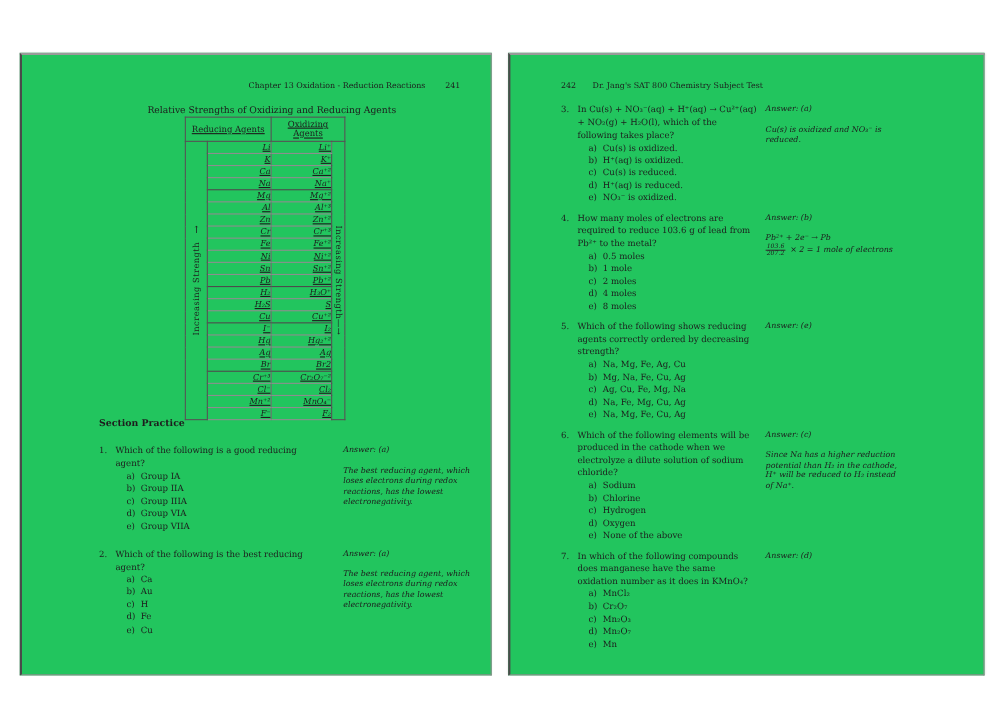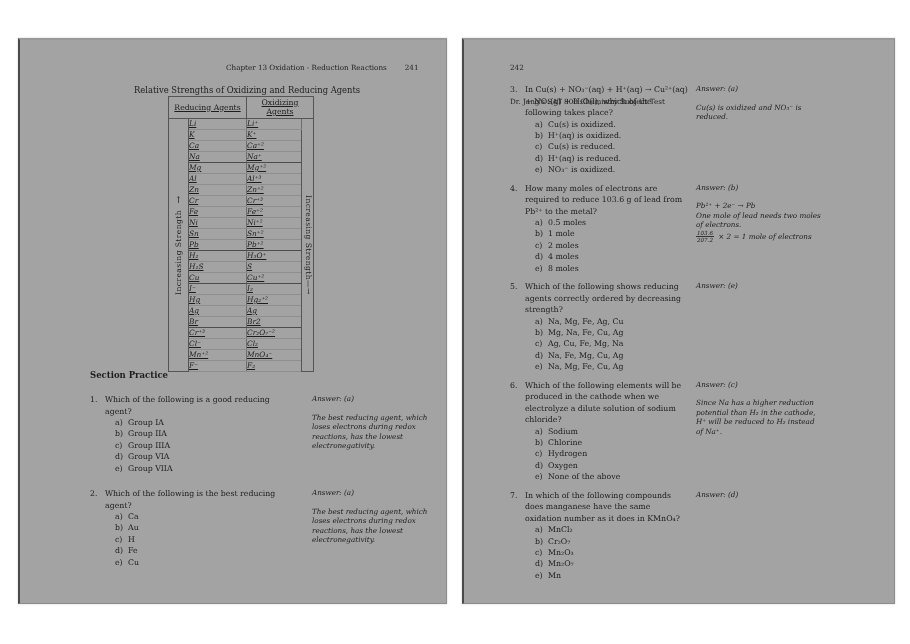--- a/index.html
+++ b/index.html
@@ -2,47 +2,47 @@
 <html><head>
 <meta charset="utf-8">
 <style>
   html,body { margin:0; padding:0; }
   body {
     width:910px; height:644px; position:relative; background:#ffffff;
     font-family:"DejaVu Serif","Liberation Serif",serif; color:#1d1d1d;
     -webkit-font-smoothing:antialiased;
   }
   .page {
-    position:absolute; top:38px; height:563px; background:#a3a3a3;
+    position:absolute; top:48px; height:563px; background:#22c55e;
     border:1px solid #8c8c8c; border-left:2px solid #4a4a4a; border-top:2px solid #9a9a9a;
     box-shadow:0 0 2px rgba(0,0,0,.18);
   }
   #left-page { left:18px; width:426px; }
   #right-page { left:462px; width:430px; }
 
   .page-header { position:absolute; top:23px; font-size:7.2px; display:flex; white-space:nowrap; }
   #left-page .page-header { left:206px; gap:18px; }
-  #right-page .page-header { left:46px; gap:25px;flex-direction:column; }
+  #right-page .page-header { left:46px; gap:15px; }
 
   
   .table-title { position:absolute; top:45px; left:114px; width:240px; text-align:left; font-size:8.4px; }
   .strength-table {
     position:absolute; top:56px; left:148px;
     border-collapse:collapse; table-layout:fixed; border:1.5px solid #444;text-decoration:underline;
   }
   .strength-table col.c-axis-l { width:20px; }
   .strength-table col.c-red   { width:58px; }
   .strength-table col.c-ox    { width:55px; }
   .strength-table col.c-axis-r{ width:12px; }
   .strength-table th {
     border:1px solid #555; font-weight:normal; font-size:7.7px; padding:1px 0 2px; text-align:center;
   }
   .strength-table td {
     border:1px solid #8e8e8e; border-left:1px solid #6e6e6e; border-right:1px solid #6e6e6e;
-    font-size:7.4px; font-style:italic; text-align:left; padding:0; height:10px; line-height:10px;
+    font-size:7.4px; font-style:italic; text-align:right; padding:0; height:10px; line-height:10px;
     overflow:hidden; white-space:nowrap;
   }
   .strength-table tr.group-end td { border-bottom:1.5px solid #4c4c4c; }
   .strength-table td.axis-cell { border:1px solid #555; position:relative; font-style:normal; }
   .axis-inner {
     position:absolute; inset:0; display:flex; flex-direction:column;
     align-items:center; justify-content:center; gap:5px;
   }
   .axis-arrow { font-size:9px; line-height:9px; }
   .vert-text { writing-mode:vertical-rl; font-size:7.6px; letter-spacing:.4px; white-space:nowrap; }
@@ -354,21 +354,20 @@
             <div class="q-option">
               <span class="opt-letter">e)</span>
               <span class="opt-text">8 moles</span>
             </div>
           </div>
         </div>
         <div class="q-answer">
           <div class="answer-label">Answer: (b)</div>
           <div class="answer-note">
             <div class="note-line">Pb²⁺ + 2e⁻ → Pb</div>
-            <div class="note-line">One mole of lead needs two moles of electrons.</div>
             <div class="note-line"><span class="frac"><span class="num" style="display: block;">103.6</span><span class="den" style="display: block;">207.2</span></span><span class="frac-suffix"> × 2 = 1 mole of electrons</span></div>
           </div>
         </div>
       </div>
       <div class="question-block">
         <div class="q-main">
           <div class="q-head">
             <span class="q-num">5.</span>
             <span class="q-text">Which of the following shows reducing agents correctly ordered by decreasing strength?</span>
           </div>

